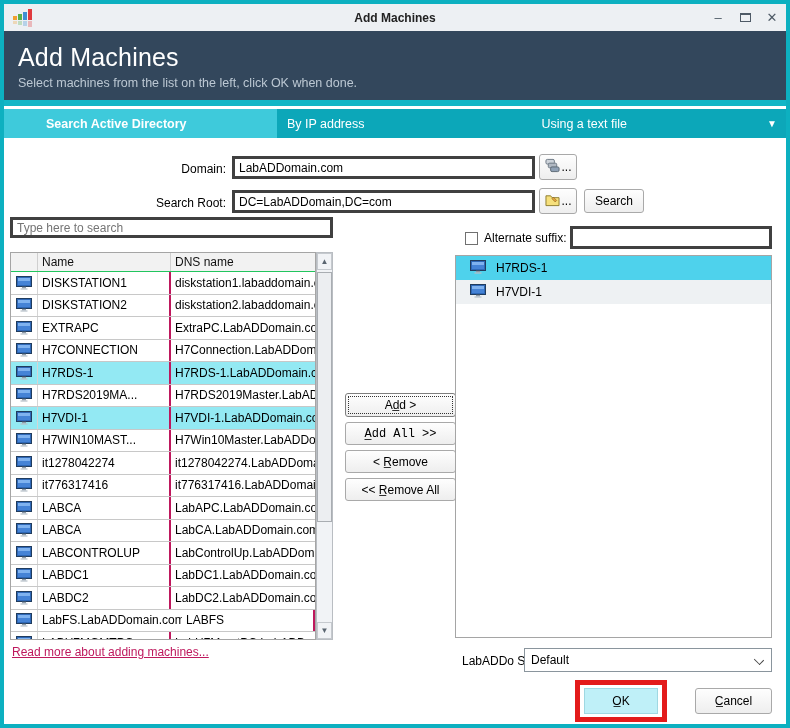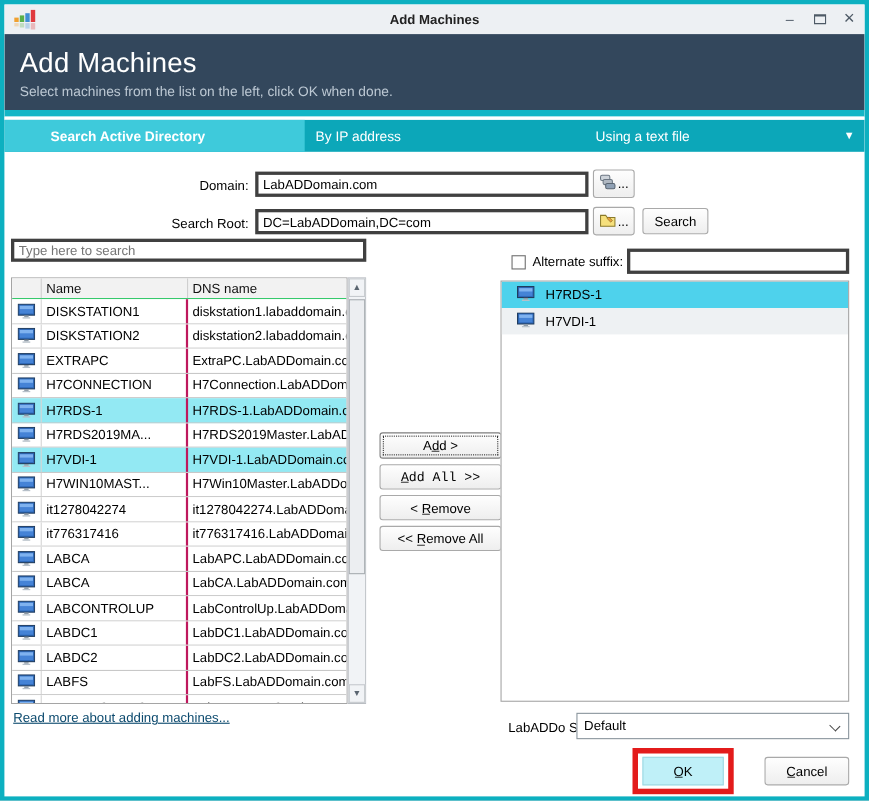--- a/index.html
+++ b/index.html
@@ -48,21 +48,21 @@
   .trow.selected{background:#93e9f3;}
   .tc{font-size:12px;white-space:nowrap;overflow:hidden;padding:0 4px;height:100%;display:flex;align-items:center;}
   .tc.c-icon{width:27px;border-right:1px solid #d5d5d5;justify-content:center;}
   .tc.c-name{width:133px;border-right:2px solid #be185d;}
   .tc.c-dns{flex:1;}
   
   .sbar{position:absolute;left:306px;top:0;width:17px;height:388px;background:#f1f3f6;border:1px solid #b9bdc2;}
   .sbtn{position:absolute;left:0;width:15px;height:17px;display:flex;align-items:center;justify-content:center;font-size:8px;color:#5a6570;background:#f1f3f6;border:1px solid #c5c9ce;}
   .sthumb{position:absolute;left:0;top:19px;width:15px;height:250px;background:#eceef1;border:1px solid #a9adb2;}
 
-  .link{left:8px;top:641px;font-size:12px;color:#0c4a6e;text-decoration:underline;cursor:pointer;}
+  .link{left:8px;top:641px;font-size:12px;color:#be185d;text-decoration:underline;cursor:pointer;}
 
   
   .midbtn{left:341px;width:111px;height:23px;}
 
   
   .checkbox{left:461px;top:228px;width:13px;height:13px;background:#fff;border:1px solid #707070;}
   .cb-label{left:480px;top:227px;}
   .suffix-input{left:566px;top:222px;width:202px;height:23px;}
   .rlist{left:451px;top:251px;width:317px;height:383px;border:1px solid #a5a5a5;background:#fff;overflow:hidden;}
   .rrow{display:flex;align-items:center;height:24px;padding-left:14px;gap:10px;font-size:12px;}
@@ -370,22 +370,22 @@
           <div class="trow">
             <span class="tc c-icon">
               <svg width="16" height="14" viewBox="0 0 16 14">
                 <rect x="0.5" y="0.5" width="15" height="10" fill="#2e68b8" stroke="#203c5e"></rect>
                 <rect x="2" y="2" width="12" height="7" fill="#4583d6"></rect>
                 <rect x="2" y="2" width="12" height="3" fill="#7fb2ef"></rect>
                 <rect x="6" y="10.8" width="4" height="1.6" fill="#8e9aa6"></rect>
                 <rect x="4.5" y="12.4" width="7" height="1.2" fill="#b7c0c9"></rect>
               </svg>
             </span>
+            <span class="tc c-dns">LabFS.LabADDomain.com</span>
             <span class="tc c-name">LABFS</span>
-            <span class="tc c-dns">LabFS.LabADDomain.com</span>
           </div>
 
           <div class="trow">
             <span class="tc c-icon">
               <svg width="16" height="14" viewBox="0 0 16 14">
                 <rect x="0.5" y="0.5" width="15" height="10" fill="#2e68b8" stroke="#203c5e"></rect>
                 <rect x="2" y="2" width="12" height="7" fill="#4583d6"></rect>
                 <rect x="2" y="2" width="12" height="3" fill="#7fb2ef"></rect>
                 <rect x="6" y="10.8" width="4" height="1.6" fill="#8e9aa6"></rect>
                 <rect x="4.5" y="12.4" width="7" height="1.2" fill="#b7c0c9"></rect>

